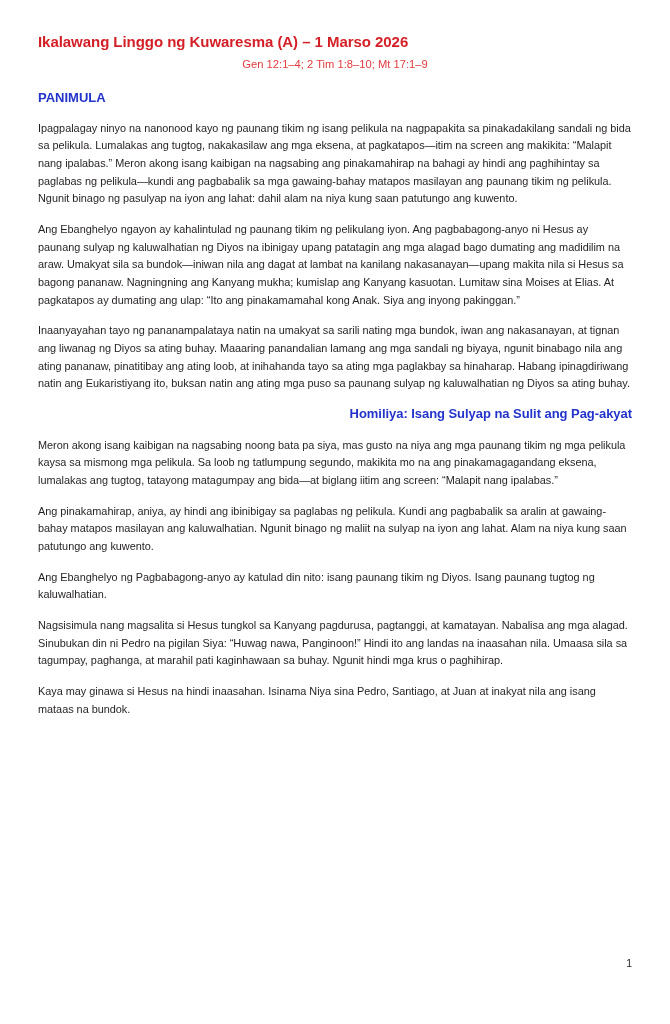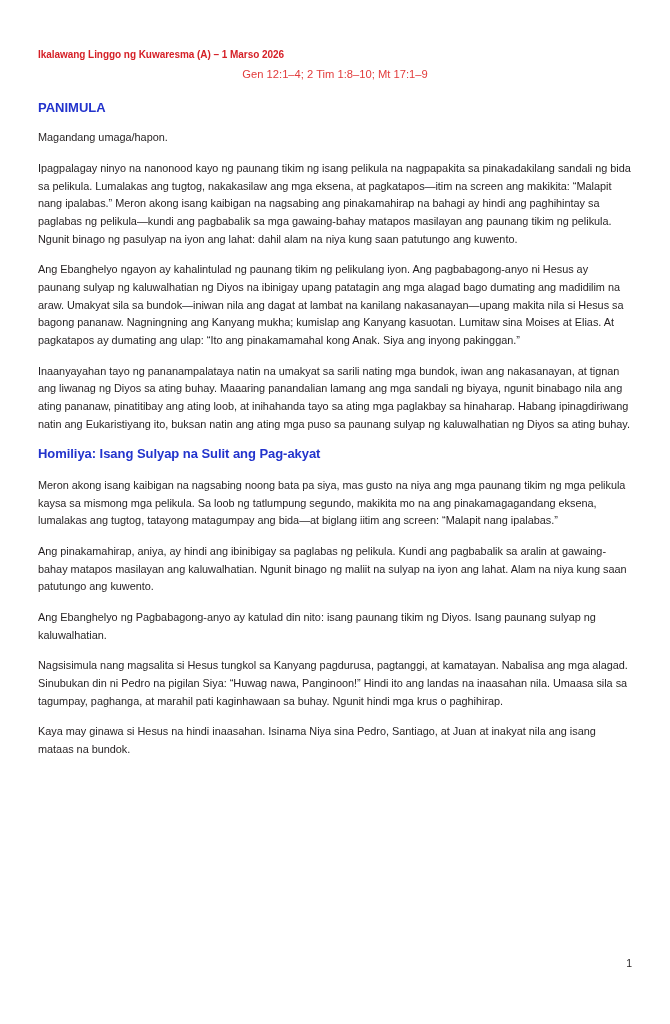--- a/index.html
+++ b/index.html
@@ -20,25 +20,25 @@
     background: #ffffff;
     overflow: hidden;
   }
   .content {
     position: absolute;
     left: 38px;
     top: 33px;
     width: 594px;
   }
   .doc-title {
-    font-size: 10px;
+    font-size: 15px;
     font-weight: bold;
     color: #d51f26;
     letter-spacing: -0.05px;
-    margin: 16px 0 5px 0;
+    margin: 0 0 5px 0;
     line-height: 1.25;
   }
   .doc-subtitle {
     font-size: 11.2px;
     font-weight: normal;
     color: #e23b3b;
     margin: 0 0 19px 0;
     line-height: 1.25;
     text-align: center;
   }
@@ -59,20 +59,21 @@
     color: #231f20;
     margin: 0 0 13px 0;
     text-align: left;
     letter-spacing: -0.02px;
   }
   p.body-text:last-child {
     margin-bottom: 0;
   }
   .gap-before {
     margin-top: 24px;
+    text-align: right;
   }
   .page-number {
     position: absolute;
     right: 38px;
     bottom: 56px;
     font-size: 10.5px;
     color: #231f20;
     line-height: 1;
   }
 </style>
@@ -81,35 +82,34 @@
 
 <div class="page">
   <div class="content">
 
     <h1 class="doc-title">Ikalawang Linggo ng Kuwaresma (A) – 1 Marso 2026</h1>
 
     <div class="doc-subtitle">Gen 12:1–4; 2 Tim 1:8–10; Mt 17:1–9</div>
 
     <h2 class="section-head">PANIMULA</h2>
 
-    <p class="body-text">Magandang umaga/hapon.</p>
 
     <p class="body-text">Ipagpalagay ninyo na nanonood kayo ng paunang tikim ng isang pelikula na nagpapakita sa pinakadakilang sandali ng bida sa pelikula. Lumalakas ang tugtog, nakakasilaw ang mga eksena, at pagkatapos—itim na screen ang makikita: “Malapit nang ipalabas.” Meron akong isang kaibigan na nagsabing ang pinakamahirap na bahagi ay hindi ang paghihintay sa paglabas ng pelikula—kundi ang pagbabalik sa mga gawaing-bahay matapos masilayan ang paunang tikim ng pelikula. Ngunit binago ng pasulyap na iyon ang lahat: dahil alam na niya kung saan patutungo ang kuwento.</p>
 
     <p class="body-text">Ang Ebanghelyo ngayon ay kahalintulad ng paunang tikim ng pelikulang iyon. Ang pagbabagong-anyo ni Hesus ay paunang sulyap ng kaluwalhatian ng Diyos na ibinigay upang patatagin ang mga alagad bago dumating ang madidilim na araw. Umakyat sila sa bundok—iniwan nila ang dagat at lambat na kanilang nakasanayan—upang makita nila si Hesus sa bagong pananaw. Nagningning ang Kanyang mukha; kumislap ang Kanyang kasuotan. Lumitaw sina Moises at Elias. At pagkatapos ay dumating ang ulap: “Ito ang pinakamamahal kong Anak. Siya ang inyong pakinggan.”</p>
 
     <p class="body-text">Inaanyayahan tayo ng pananampalataya natin na umakyat sa sarili nating mga bundok, iwan ang nakasanayan, at tignan ang liwanag ng Diyos sa ating buhay. Maaaring panandalian lamang ang mga sandali ng biyaya, ngunit binabago nila ang ating pananaw, pinatitibay ang ating loob, at inihahanda tayo sa ating mga paglakbay sa hinaharap. Habang ipinagdiriwang natin ang Eukaristiyang ito, buksan natin ang ating mga puso sa paunang sulyap ng kaluwalhatian ng Diyos sa ating buhay.</p>
 
     <h2 class="section-head homily gap-before">Homiliya: Isang Sulyap na Sulit ang Pag-akyat</h2>
 
     <p class="body-text">Meron akong isang kaibigan na nagsabing noong bata pa siya, mas gusto na niya ang mga paunang tikim ng mga pelikula kaysa sa mismong mga pelikula. Sa loob ng tatlumpung segundo, makikita mo na ang pinakamagagandang eksena, lumalakas ang tugtog, tatayong matagumpay ang bida—at biglang iitim ang screen: “Malapit nang ipalabas.”</p>
 
     <p class="body-text">Ang pinakamahirap, aniya, ay hindi ang ibinibigay sa paglabas ng pelikula. Kundi ang pagbabalik sa aralin at gawaing-bahay matapos masilayan ang kaluwalhatian. Ngunit binago ng maliit na sulyap na iyon ang lahat. Alam na niya kung saan patutungo ang kuwento.</p>
 
-    <p class="body-text">Ang Ebanghelyo ng Pagbabagong-anyo ay katulad din nito: isang paunang tikim ng Diyos. Isang paunang sulyap ng kaluwalhatian.</p>
+    <p class="body-text">Ang Ebanghelyo ng Pagbabagong-anyo ay katulad din nito: isang paunang tikim ng Diyos. Isang paunang tugtog ng kaluwalhatian.</p>
 
 
     <p class="body-text">Nagsisimula nang magsalita si Hesus tungkol sa Kanyang pagdurusa, pagtanggi, at kamatayan. Nabalisa ang mga alagad. Sinubukan din ni Pedro na pigilan Siya: “Huwag nawa, Panginoon!” Hindi ito ang landas na inaasahan nila. Umaasa sila sa tagumpay, paghanga, at marahil pati kaginhawaan sa buhay.  Ngunit hindi mga krus o paghihirap.</p>
 
     <p class="body-text">Kaya may ginawa si Hesus na hindi inaasahan. Isinama Niya sina Pedro, Santiago, at Juan at inakyat nila ang isang mataas na bundok.</p>
 
 
   </div>
 
   <div class="page-number">1</div>

